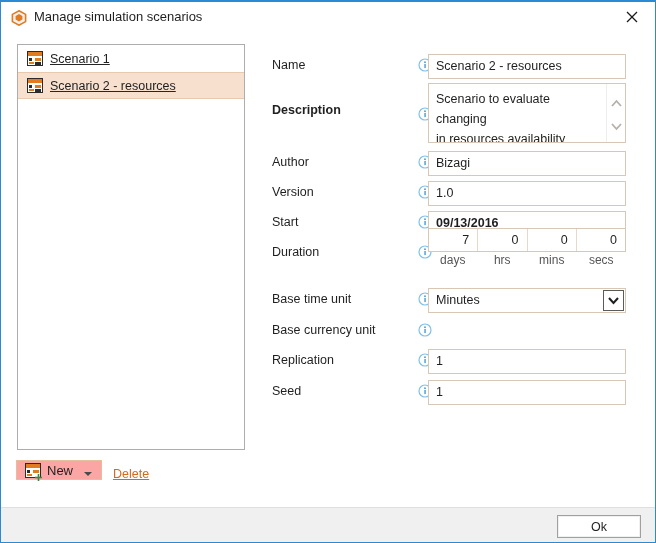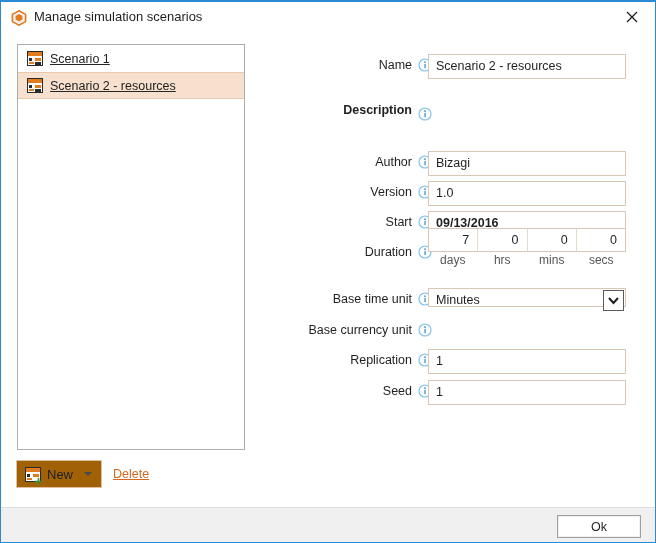--- a/index.html
+++ b/index.html
@@ -106,22 +106,22 @@
   .winicon .d1 { position: absolute; left: 2px; top: 7px; width: 3px; height: 3px; background: #2b2b2b; }
   .winicon .d2 { position: absolute; left: 8px; top: 7px; width: 6px; height: 3px; background: #e07b20; }
   .winicon .d3 { position: absolute; left: 2px; top: 11px; width: 5px; height: 2px; background: #e07b20; }
   .winicon .d4 { position: absolute; left: 8px; top: 11px; width: 6px; height: 3px; background: #2b2b2b; }
   .winicon .plus { position: absolute; left: 9px; top: 8px; width: 9px; height: 9px; }
 
   
   #new-button {
     position: absolute;
     left: 15px; top: 427px;
-    width: 86px; height: 28px;
-    background: #a16207;
+    width: 86px; height: 20px;
+    background: #fca5a5;
     border: 1px solid #e3bf9c;
     display: flex; align-items: center;
     padding-left: 8px;
     cursor: default;
     text-align: right;
   }
   #new-button .nb-label {
     margin-left: 6px;
     font-size: 13px;
     color: #1f1f1f;
@@ -139,21 +139,21 @@
     font-size: 12.5px;
     color: #d2691e;
     text-decoration: underline;
     cursor: pointer;
   }
 
   
   #form { position: absolute; left: 255px; top: 0; width: 399px; height: 474px; }
   .flabel {
     position: absolute;
-    text-align: right;
+    text-align: left;
     font-size: 12.5px;
     color: #1f1f1f;
     white-space: nowrap;
     width: 140px;
   }
   .info-icon {
     position: absolute;
     width: 14px; height: 14px;
   }
   .ftext {
@@ -233,21 +233,21 @@
     flex: 1 1 0;
     text-align: center;
     font-size: 12px;
     color: #555555;
   }
 
   
   .fselect {
     position: absolute;
     left: 172px;
-    width: 198px; height: 19px;
+    width: 198px; height: 25px;
     background: #ffffff;
     border: 1px solid #d8c6b6;
     cursor: default;
   }
   .fselect .sel-value {
     position: absolute;
     left: 7px; top: 0; right: 24px;
     line-height: 23px;
     font-size: 12.5px;
     color: #1f1f1f;
@@ -365,20 +365,36 @@
       <div class="ftext" style="top:21px;">Scenario 2 - resources</div>
 
       <span class="flabel" style="left:16px; top:70px;font-weight:bold;">Description</span>
       <span class="info-icon" style="left:162px; top:74px;">
         <svg width="14" height="14" viewBox="0 0 14 14">
             <circle cx="7" cy="7" r="6" fill="#ffffff" stroke="#7fc1e8" stroke-width="1.2"></circle>
             <circle cx="7" cy="4.2" r="0.85" fill="#3a93cf"></circle>
             <rect x="6.4" y="5.9" width="1.3" height="4.2" fill="#3a93cf"></rect>
           </svg>
       </span>
+      <div id="desc-box">
+        <div id="desc-text">Scenario to evaluate changing
+in resources availability</div>
+        <div id="desc-scroll">
+          <span class="chev">
+            <svg width="13" height="9" viewBox="0 0 13 9">
+                <polyline points="2,7 6.5,2 11,7" fill="none" stroke="#b6b0aa" stroke-width="1.8"></polyline>
+              </svg>
+          </span>
+          <span class="chev">
+            <svg width="13" height="9" viewBox="0 0 13 9">
+                <polyline points="2,2 6.5,7 11,2" fill="none" stroke="#b6b0aa" stroke-width="1.8"></polyline>
+              </svg>
+          </span>
+        </div>
+      </div>
 
       <span class="flabel" style="left:16px; top:122px;">Author</span>
       <span class="info-icon" style="left:162px; top:122px;">
         <svg width="14" height="14" viewBox="0 0 14 14">
             <circle cx="7" cy="7" r="6" fill="#ffffff" stroke="#7fc1e8" stroke-width="1.2"></circle>
             <circle cx="7" cy="4.2" r="0.85" fill="#3a93cf"></circle>
             <rect x="6.4" y="5.9" width="1.3" height="4.2" fill="#3a93cf"></rect>
           </svg>
       </span>
       <div class="ftext" style="top:118px;">Bizagi</div>

